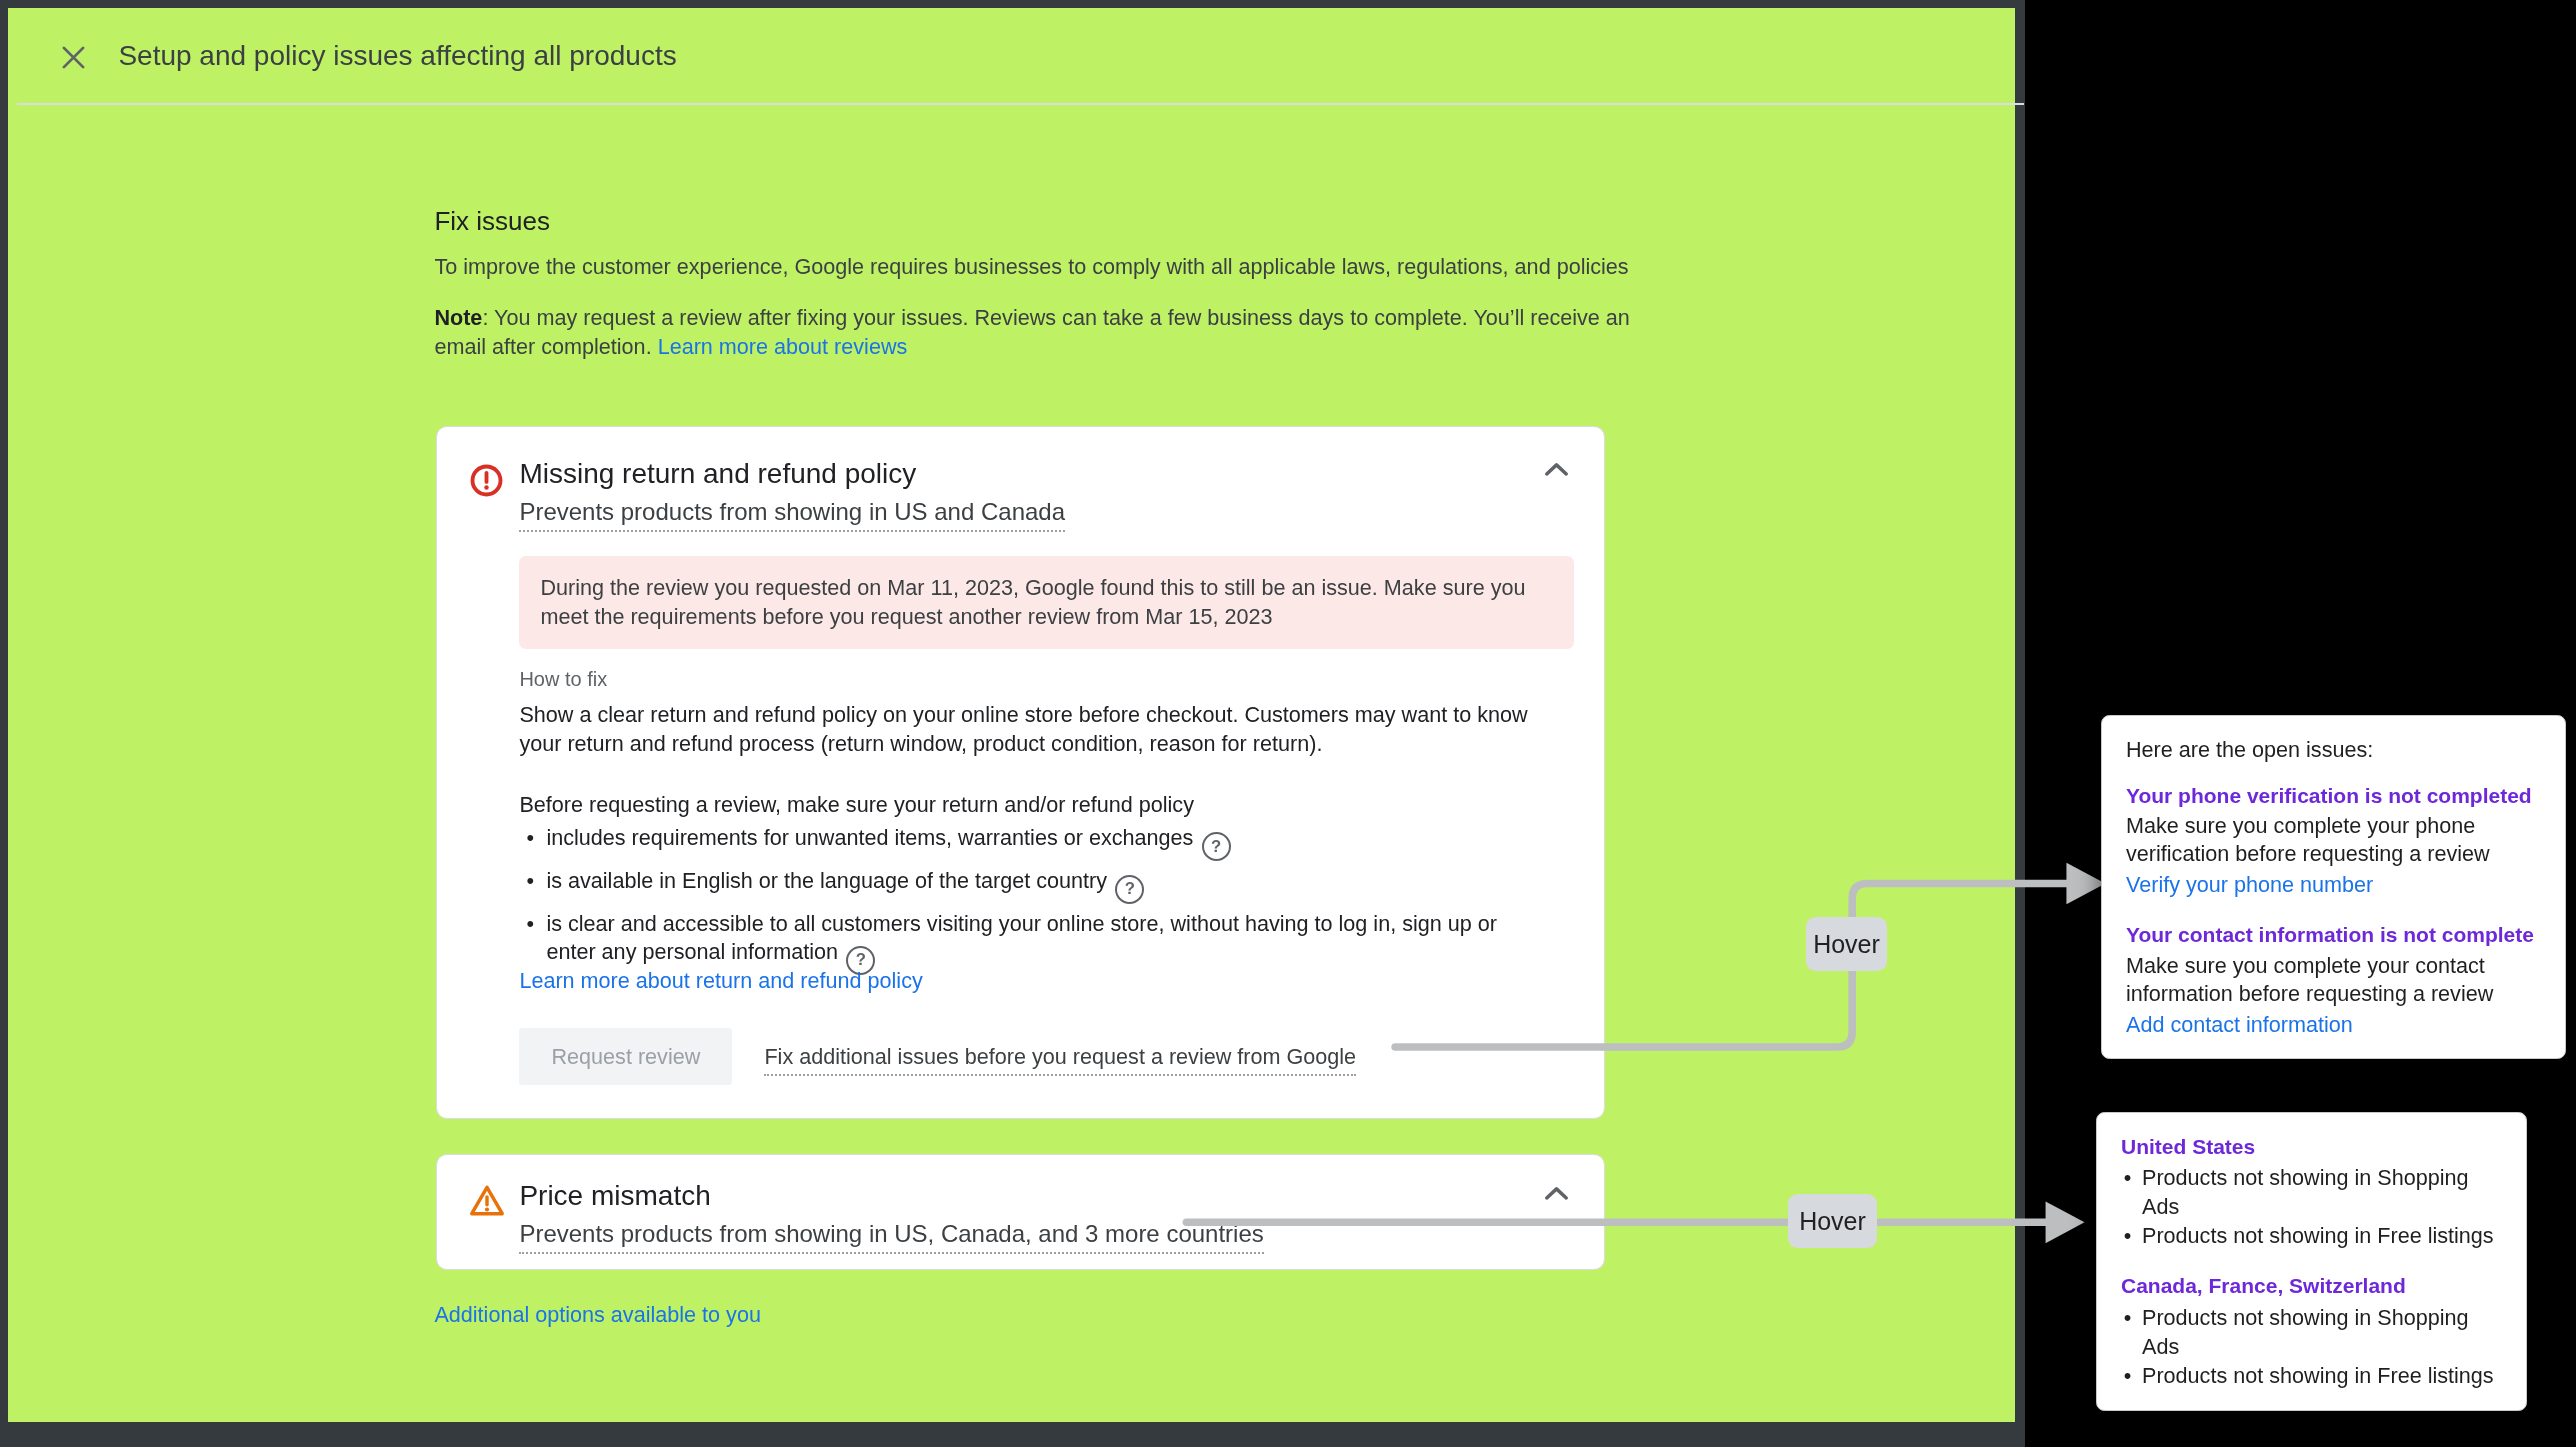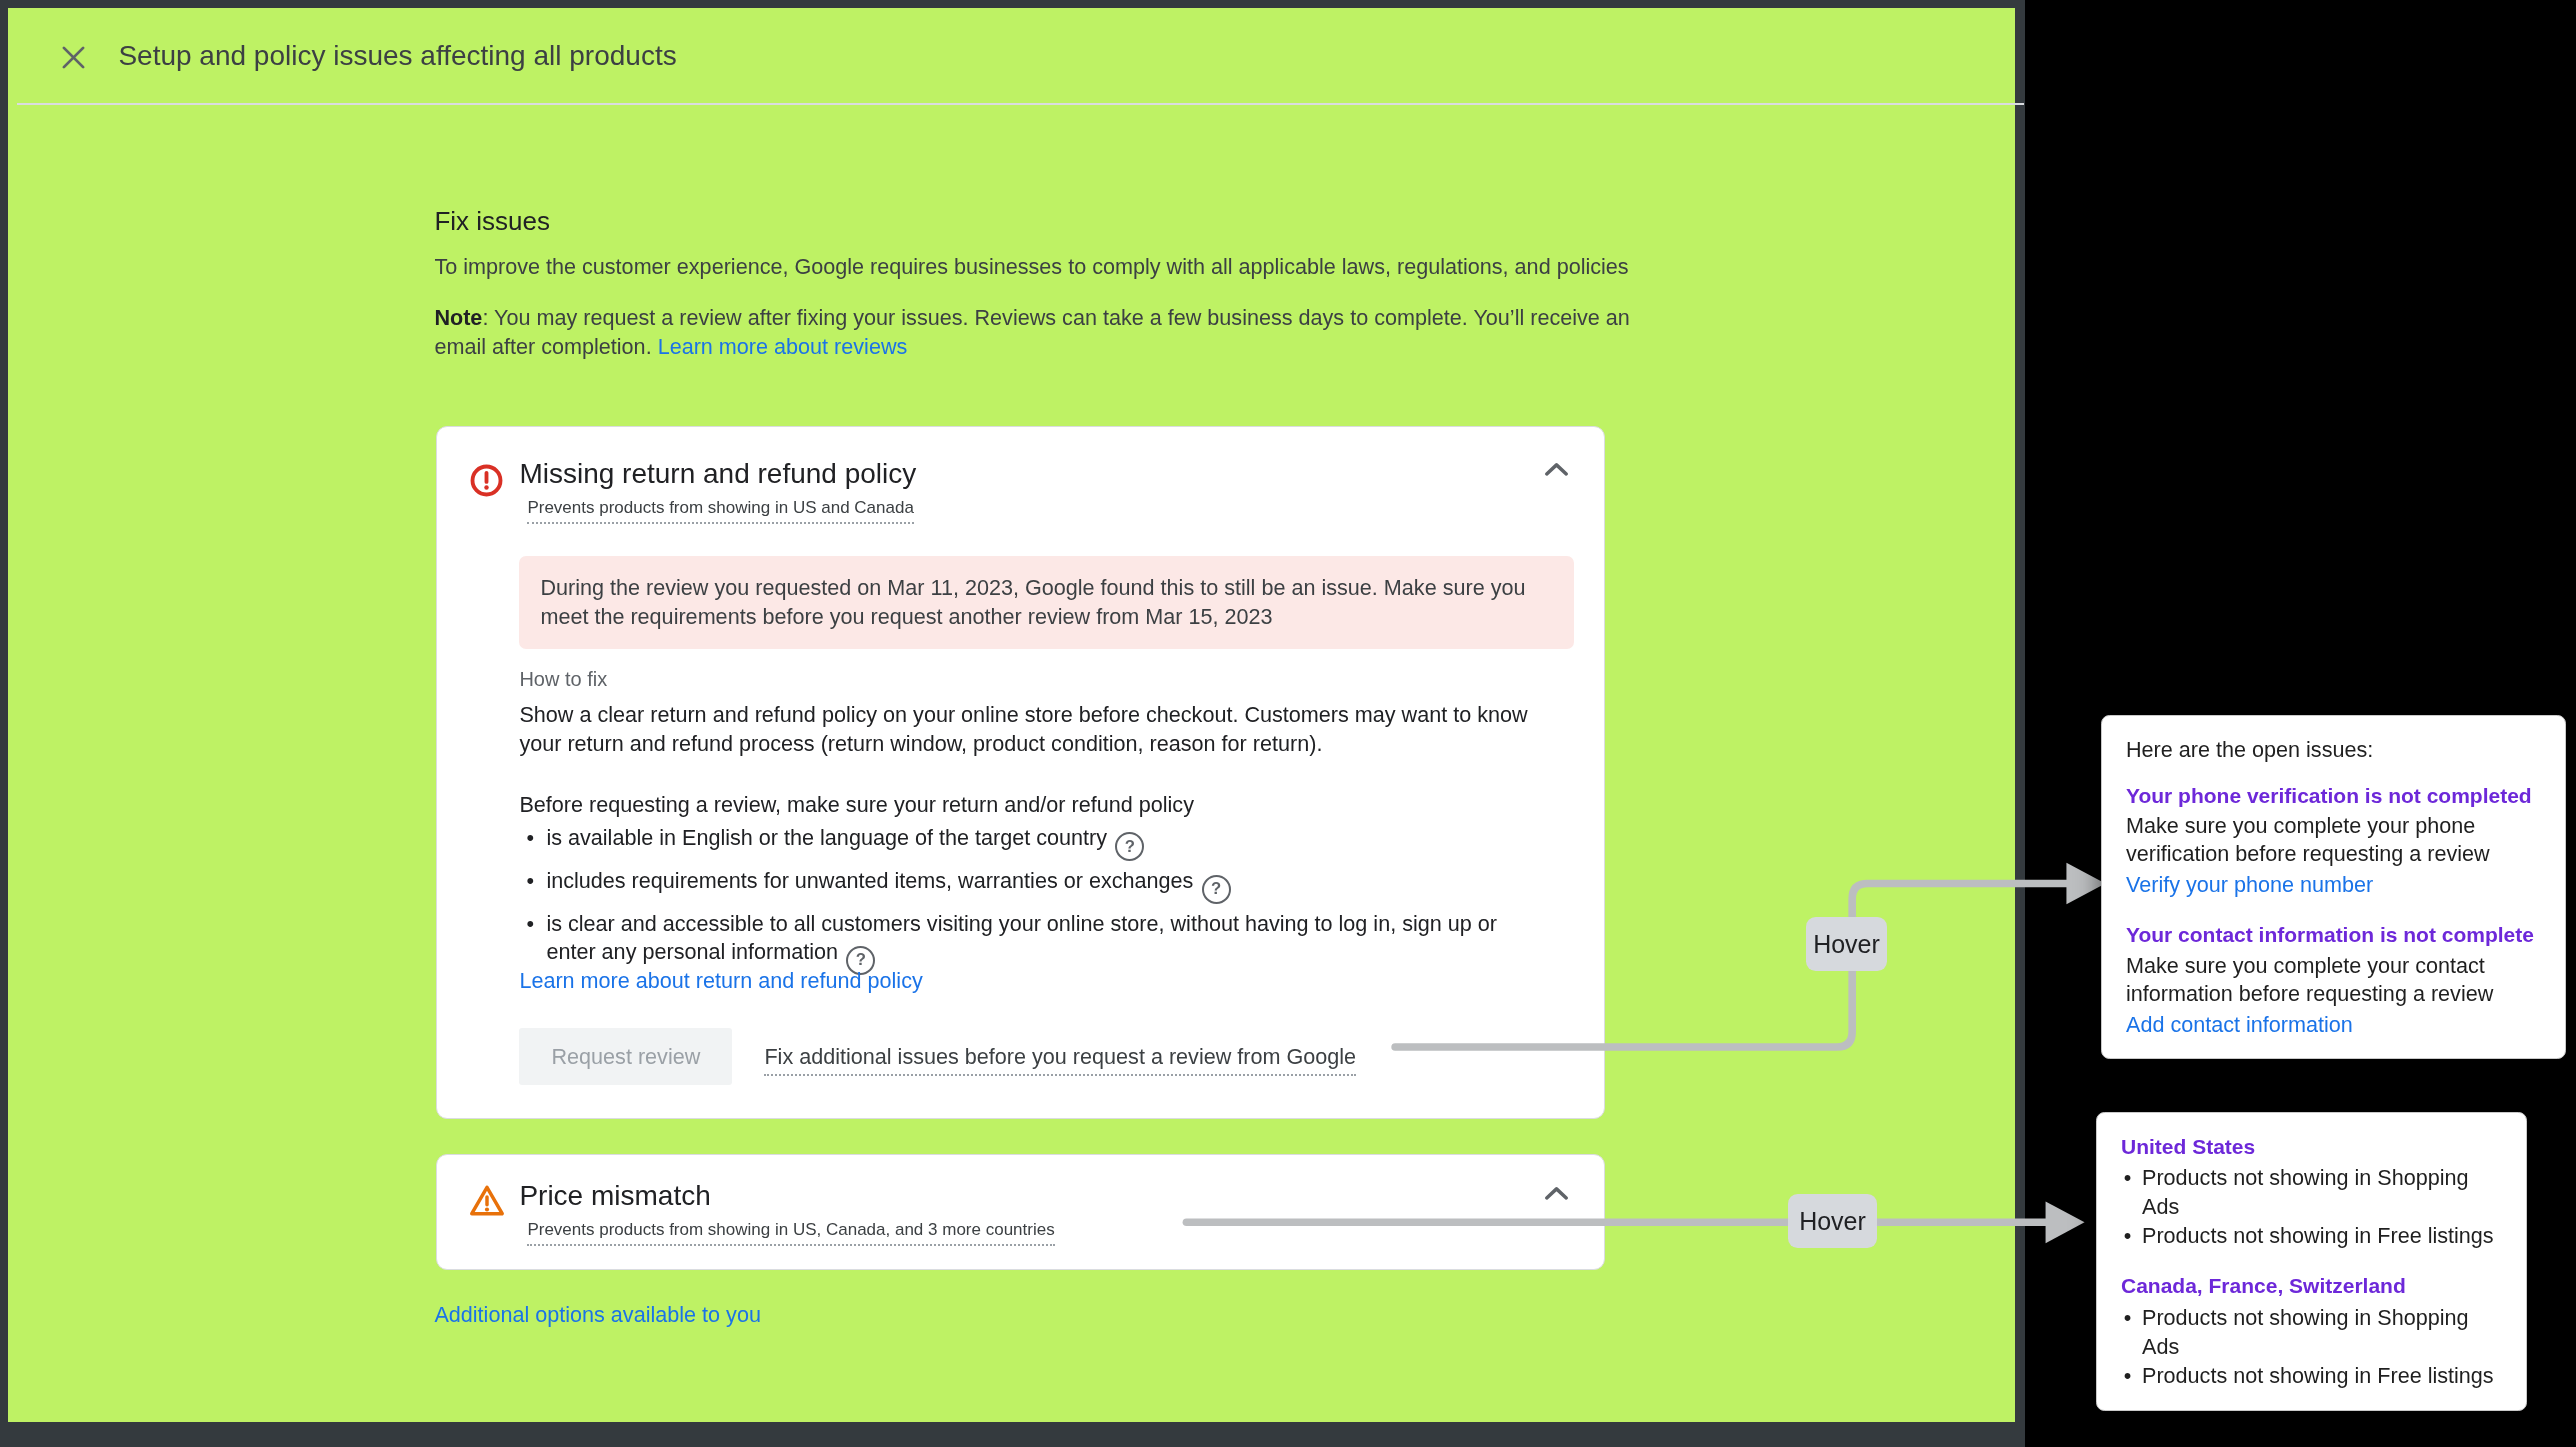--- a/index.html
+++ b/index.html
@@ -21,21 +21,21 @@
   a.link{color:#1a73e8;text-underline-offset:4.2px;cursor:pointer;}
   a.link-plain{color:#1a73e8;text-decoration:none;cursor:pointer;}
 
   
   .card{position:absolute;left:428px;width:1169px;border:1.4px solid #dadce0;border-radius:11px;background:#fff;box-sizing:border-box;padding-left:48px;}
   #card1{top:418px;height:693px;}
   #card2{top:1146px;height:116px;}
   .card .icon{position:absolute;left:32px;}
   .card .title{position:absolute;left:82px;font-size:28px;color:#202124;}
   .card .chevron{position:absolute;left:1104px;width:31px;height:19.5px;cursor:pointer;}
-  .card .subtitle{position:absolute;left:90px;font-size:17px;color:#3c4043;}
+  .card .subtitle{position:absolute;left:82px;font-size:24px;color:#3c4043;}
   .dotted{border-bottom:2.1px dotted #9aa0a6;padding-bottom:4.9px;cursor:pointer;}
 
   .alert-box{position:absolute;left:82px;top:129px;width:1013px;background:#fce8e6;border-radius:7px;
              padding:18px 21px;font-size:21.6px;line-height:28.5px;color:#3c4043;}
   .howto-label{position:absolute;left:82px;top:241px;font-size:20px;color:#5f6368;}
   .howto-body{position:absolute;left:82px;top:274px;width:1023px;font-size:21.6px;line-height:28.5px;color:#202124;}
   .check-intro{position:absolute;left:82px;top:365px;font-size:21.6px;color:#202124;}
   .bullets{position:absolute;left:85px;top:397px;width:1009px;margin:0;padding:0;list-style:none;}
   .bullets li{position:relative;padding-left:24px;font-size:21.6px;line-height:28.5px;color:#202124;margin-bottom:5.6px;}
   .bullets li::before{content:"\2022";position:absolute;left:4.2px;top:0;color:#202124;}
@@ -106,22 +106,22 @@
       </div>
       <div class="subtitle" style="top:71px;"><span class="dotted">Prevents products from showing in US and Canada</span></div>
 
       <div class="alert-box">During the review you requested on Mar 11, 2023, Google found this to still be an issue. Make sure you meet the requirements before you request another review from Mar 15, 2023</div>
 
       <div class="howto-label">How to fix</div>
       <div class="howto-body">Show a clear return and refund policy on your online store before checkout. Customers may want to know your return and refund process (return window, product condition, reason for return).</div>
       <div class="check-intro">Before requesting a review, make sure your return and/or refund policy</div>
 
       <ul class="bullets">
+        <li><span>includes requirements for unwanted items, warranties or exchanges</span><span class="help">?</span></li>
         <li><span>is available in English or the language of the target country</span><span class="help">?</span></li>
-        <li><span>includes requirements for unwanted items, warranties or exchanges</span><span class="help">?</span></li>
         <li><span>is clear and accessible to all customers visiting your online store, without having to log in, sign up or enter any personal information</span><span class="help">?</span></li>
       </ul>
 
       <div class="learn-link"><a class="link">Learn more about return and refund policy</a></div>
       <button class="req-btn" disabled="">Request review</button>
       <div class="fix-note"><span class="dotted">Fix additional issues before you request a review from Google</span></div>
     </div>
 
     <div class="card" id="card2">
       <div class="icon" style="top:28px;">

